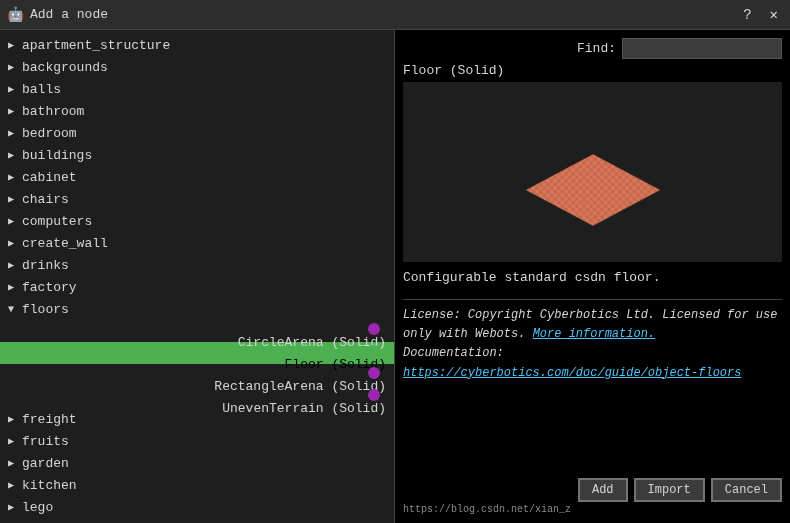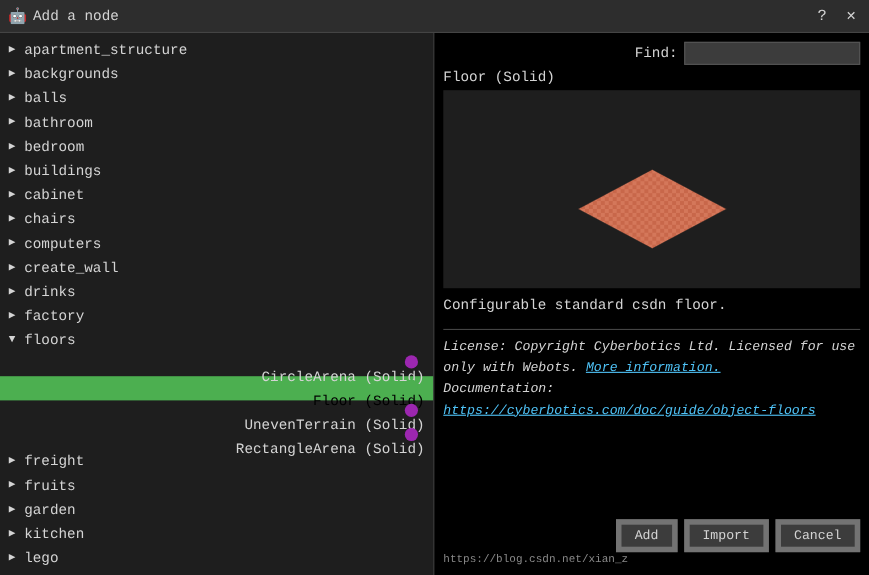--- a/index.html
+++ b/index.html
@@ -215,21 +215,21 @@
     
     .bottom-bar {
       display: flex;
       align-items: center;
       justify-content: flex-end;
       gap: 6px;
       padding: 4px 0 0 0;
     }
     .bottom-btn {
       background: #3c3c3c;
-      border: 5px solid #737373;
+      border: 2px solid #737373;
       color: #d4d4d4;
       font-size: 12px;
       padding: 3px 12px;
       cursor: pointer;
       font-family: 'Courier New', monospace;
     }
 
     .watermark {
       font-size: 10px;
       color: #888;
@@ -311,25 +311,25 @@
     <div class="tree-sub-item">
       <span class="icon-dot"></span>
       <span class="label">CircleArena (Solid)</span>
     </div>
     <div class="tree-sub-item selected">
       <span class="icon-dot" style="background:#4caf50;"></span>
       <span class="label">Floor (Solid)</span>
     </div>
     <div class="tree-sub-item">
       <span class="icon-dot"></span>
-      <span class="label">UnevenTerrain (Solid)</span>
+      <span class="label">RectangleArena (Solid)</span>
     </div>
     <div class="tree-sub-item">
       <span class="icon-dot"></span>
-      <span class="label">RectangleArena (Solid)</span>
+      <span class="label">UnevenTerrain (Solid)</span>
     </div>
 
     <div class="tree-item">
       <span class="arrow">▶</span>
       <span class="label">freight</span>
     </div>
     <div class="tree-item">
       <span class="arrow">▶</span>
       <span class="label">fruits</span>
     </div>

